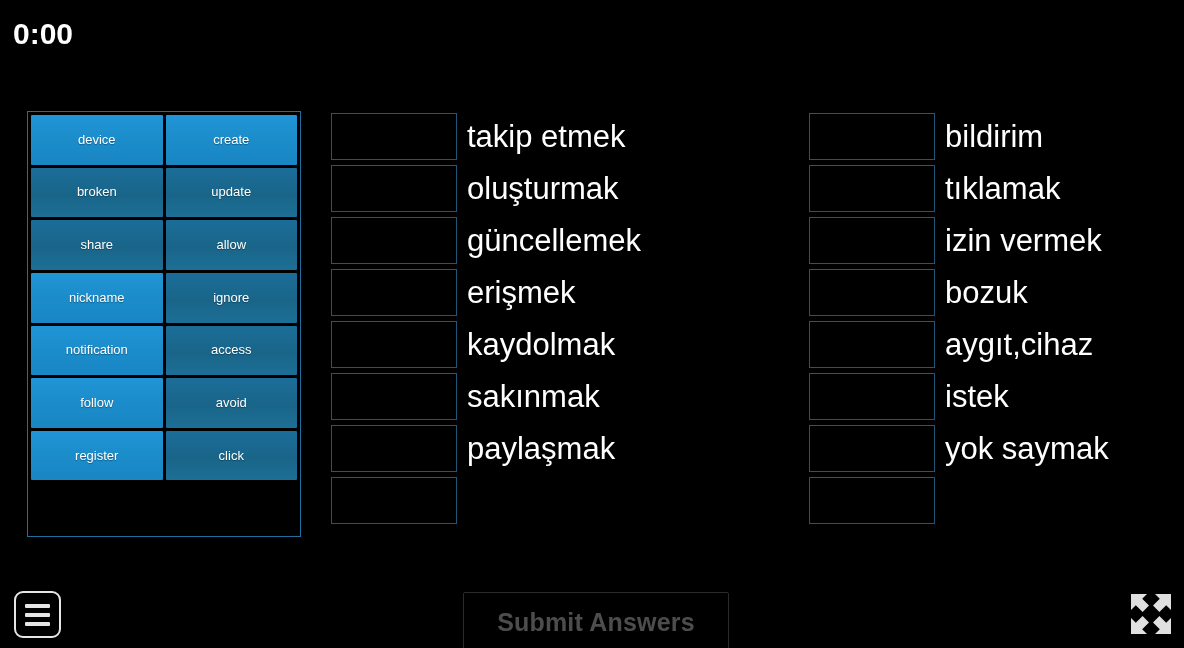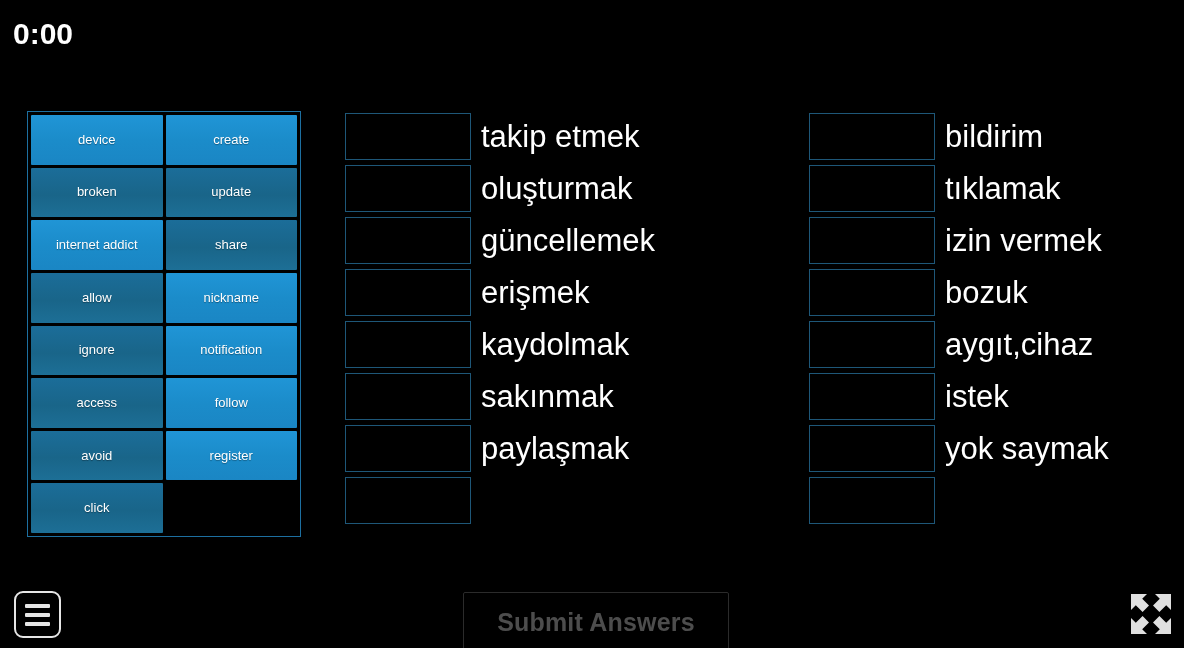--- a/index.html
+++ b/index.html
@@ -66,21 +66,21 @@
   }
 
   
   .answer-col {
     position: absolute;
     top: 113px;
     display: flex;
     flex-direction: column;
     gap: 5px;
   }
-  #col-left  { left: 345px; width: 470px; }
+  #col-left  { left: 331px; width: 470px; }
   #col-right { left: 809px; width: 372px; }
 
   .answer-row {
     display: flex;
     align-items: center;
     height: 47px;
     gap: 10px;
   }
   .drop-slot {
     width: 126px;
@@ -157,21 +157,20 @@
 </head>
 <body>
 
 <div id="timer">0:00</div>
 
 <div id="word-bank">
     <div class="word-tile light">device</div>
     <div class="word-tile light">create</div>
     <div class="word-tile dark">broken</div>
     <div class="word-tile dark">update</div>
-    <div class="word-tile light">internet addict</div>
     <div class="word-tile dark">share</div>
     <div class="word-tile dark">allow</div>
     <div class="word-tile light">nickname</div>
     <div class="word-tile dark">ignore</div>
     <div class="word-tile light">notification</div>
     <div class="word-tile dark">access</div>
     <div class="word-tile light">follow</div>
     <div class="word-tile dark">avoid</div>
     <div class="word-tile light">register</div>
     <div class="word-tile dark">click</div>

